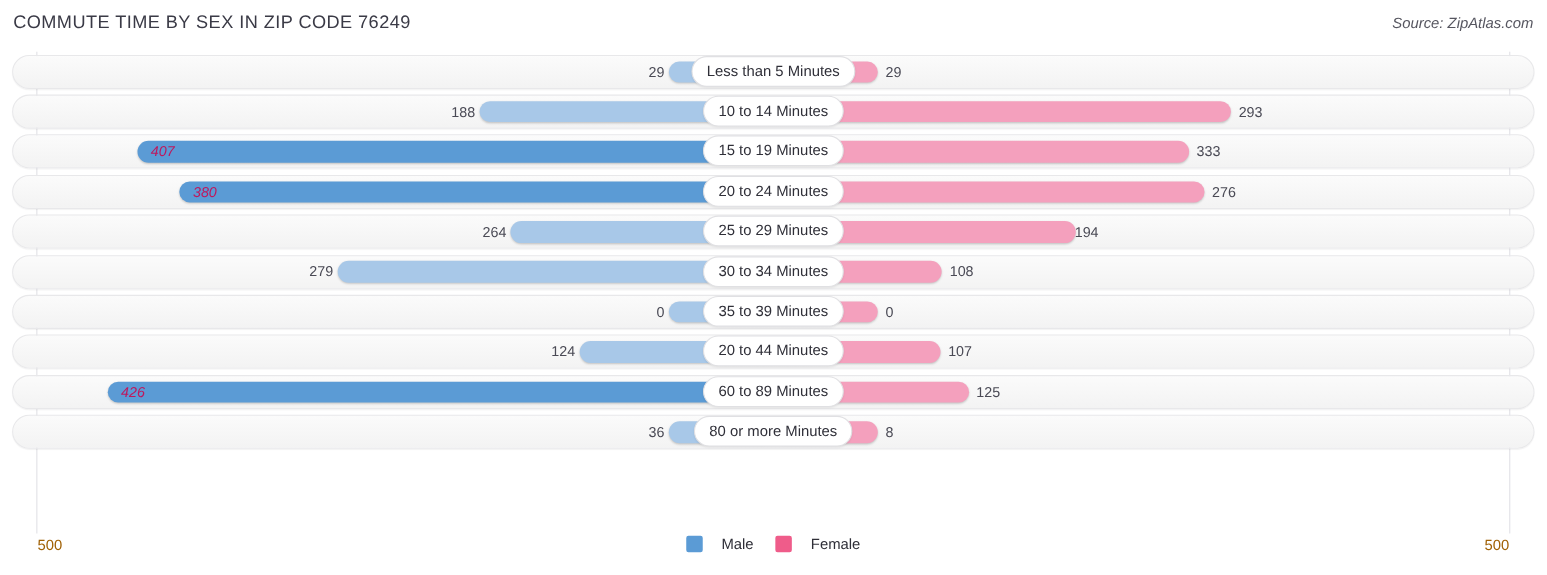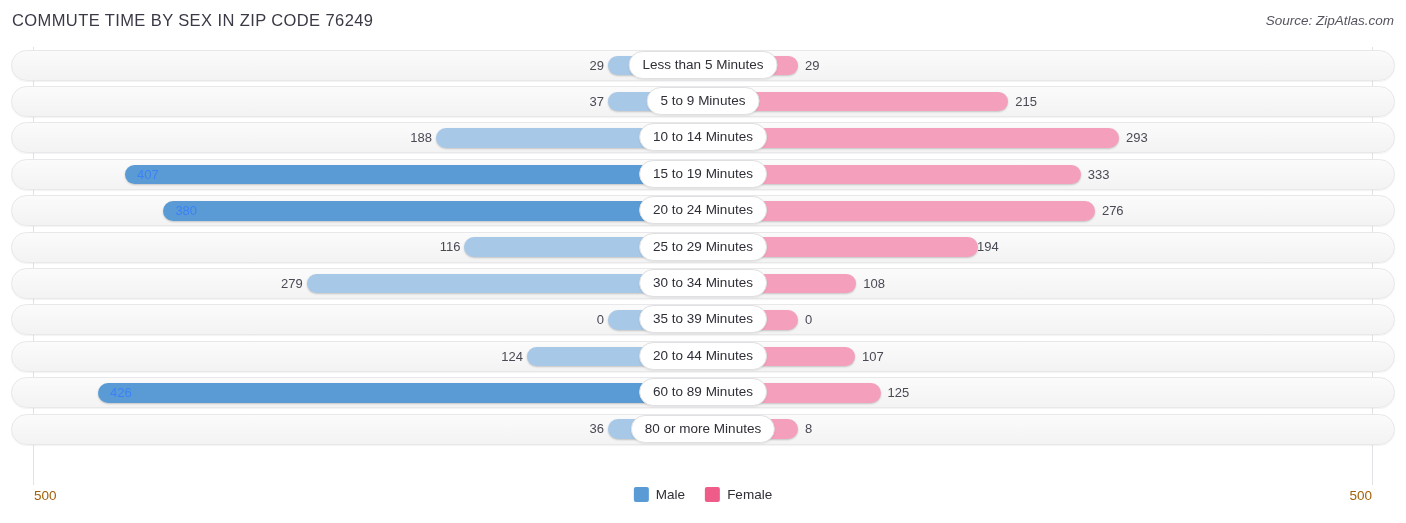--- a/index.html
+++ b/index.html
@@ -89,21 +89,21 @@
 
   .bar-val {
     position: absolute;
     top: 8.5px;
     height: 19.5px;
     line-height: 19.5px;
     font-size: 13px;
     color: #4a4a55;
     white-space: nowrap;
   }
-  .bar-val.inside { color: #3b82f6; }
+  .bar-val.inside { color: #be185d; font-style: italic; }
   .val-male   { text-align: left; }
   .val-female { text-align: left; }
 
   .cat-pill {
     position: absolute;
     left: 50%;
     transform: translateX(-50%);
     top: 3.6px;
     height: 28px;
     line-height: 26px;
@@ -137,21 +137,21 @@
     left: 50%;
     transform: translateX(-50%);
     top: 2px;
     display: flex;
     align-items: center;
     gap: 20px;
   }
   .legend-item {
     display: flex;
     align-items: center;
-    gap: 7px;
+    gap: 17px;
   }
   .legend-swatch {
     width: 15px; height: 15px;
     border-radius: 2px;
     display: inline-block;
   }
   .legend-label {
     font-size: 13.5px;
     color: #2f2f38;
   }
@@ -173,28 +173,20 @@
         <div class="row">
           <div class="track"></div>
           <div class="bar bar-male" style="width: 95px; background: rgb(168, 200, 232);"></div>
           <div class="bar bar-female" style="width: 95px; background: rgb(244, 160, 189);"></div>
           <div class="bar-val val-male" style="left: 574px; width: 30px; text-align: right;">29</div>
           <div class="bar-val val-female" style="left: 805px; width: 34px;">29</div>
           <div class="cat-pill" style="left: 703px;">Less than 5 Minutes</div>
         </div>
         <div class="row">
           <div class="track"></div>
-          <div class="bar bar-male" style="width: 95px; background: rgb(168, 200, 232);"></div>
-          <div class="bar bar-female" style="width: 305.3px; background: rgb(244, 160, 189);"></div>
-          <div class="bar-val val-male" style="left: 574px; width: 30px; text-align: right;">37</div>
-          <div class="bar-val val-female" style="left: 1015.3px; width: 34px;">215</div>
-          <div class="cat-pill" style="left: 703px;">5 to 9 Minutes</div>
-        </div>
-        <div class="row">
-          <div class="track"></div>
           <div class="bar bar-male" style="width: 266.96px; background: rgb(168, 200, 232);"></div>
           <div class="bar bar-female" style="width: 416.06px; background: rgb(244, 160, 189);"></div>
           <div class="bar-val val-male" style="left: 402.04px; width: 30px; text-align: right;">188</div>
           <div class="bar-val val-female" style="left: 1126.06px; width: 34px;">293</div>
           <div class="cat-pill" style="left: 703px;">10 to 14 Minutes</div>
         </div>
         <div class="row">
           <div class="track"></div>
           <div class="bar bar-male" style="width: 577.94px; background: rgb(91, 155, 213);"></div>
           <div class="bar bar-female" style="width: 377.72px; background: rgb(244, 160, 189);"></div>
@@ -207,21 +199,21 @@
           <div class="bar bar-male" style="width: 539.6px; background: rgb(91, 155, 213);"></div>
           <div class="bar bar-female" style="width: 391.92px; background: rgb(244, 160, 189);"></div>
           <div class="bar-val val-male inside" style="left: 175.4px; width: 30px;">380</div>
           <div class="bar-val val-female" style="left: 1101.92px; width: 34px;">276</div>
           <div class="cat-pill" style="left: 703px;">20 to 24 Minutes</div>
         </div>
         <div class="row">
           <div class="track"></div>
           <div class="bar bar-male" style="width: 238.56px; background: rgb(168, 200, 232);"></div>
           <div class="bar bar-female" style="width: 275.48px; background: rgb(244, 160, 189);"></div>
-          <div class="bar-val val-male" style="left: 430.44px; width: 30px; text-align: right;">116</div>
+          <div class="bar-val val-male" style="left: 430.44px; width: 30px; text-align: right;">264</div>
           <div class="bar-val val-female" style="left: 977px; width: 34px;">194</div>
           <div class="cat-pill" style="left: 703px;">25 to 29 Minutes</div>
         </div>
         <div class="row">
           <div class="track"></div>
           <div class="bar bar-male" style="width: 396.18px; background: rgb(168, 200, 232);"></div>
           <div class="bar bar-female" style="width: 153.36px; background: rgb(244, 160, 189);"></div>
           <div class="bar-val val-male" style="left: 272.82px; width: 30px; text-align: right;">279</div>
           <div class="bar-val val-female" style="left: 863.36px; width: 34px;">108</div>
           <div class="cat-pill" style="left: 703px;">30 to 34 Minutes</div>

